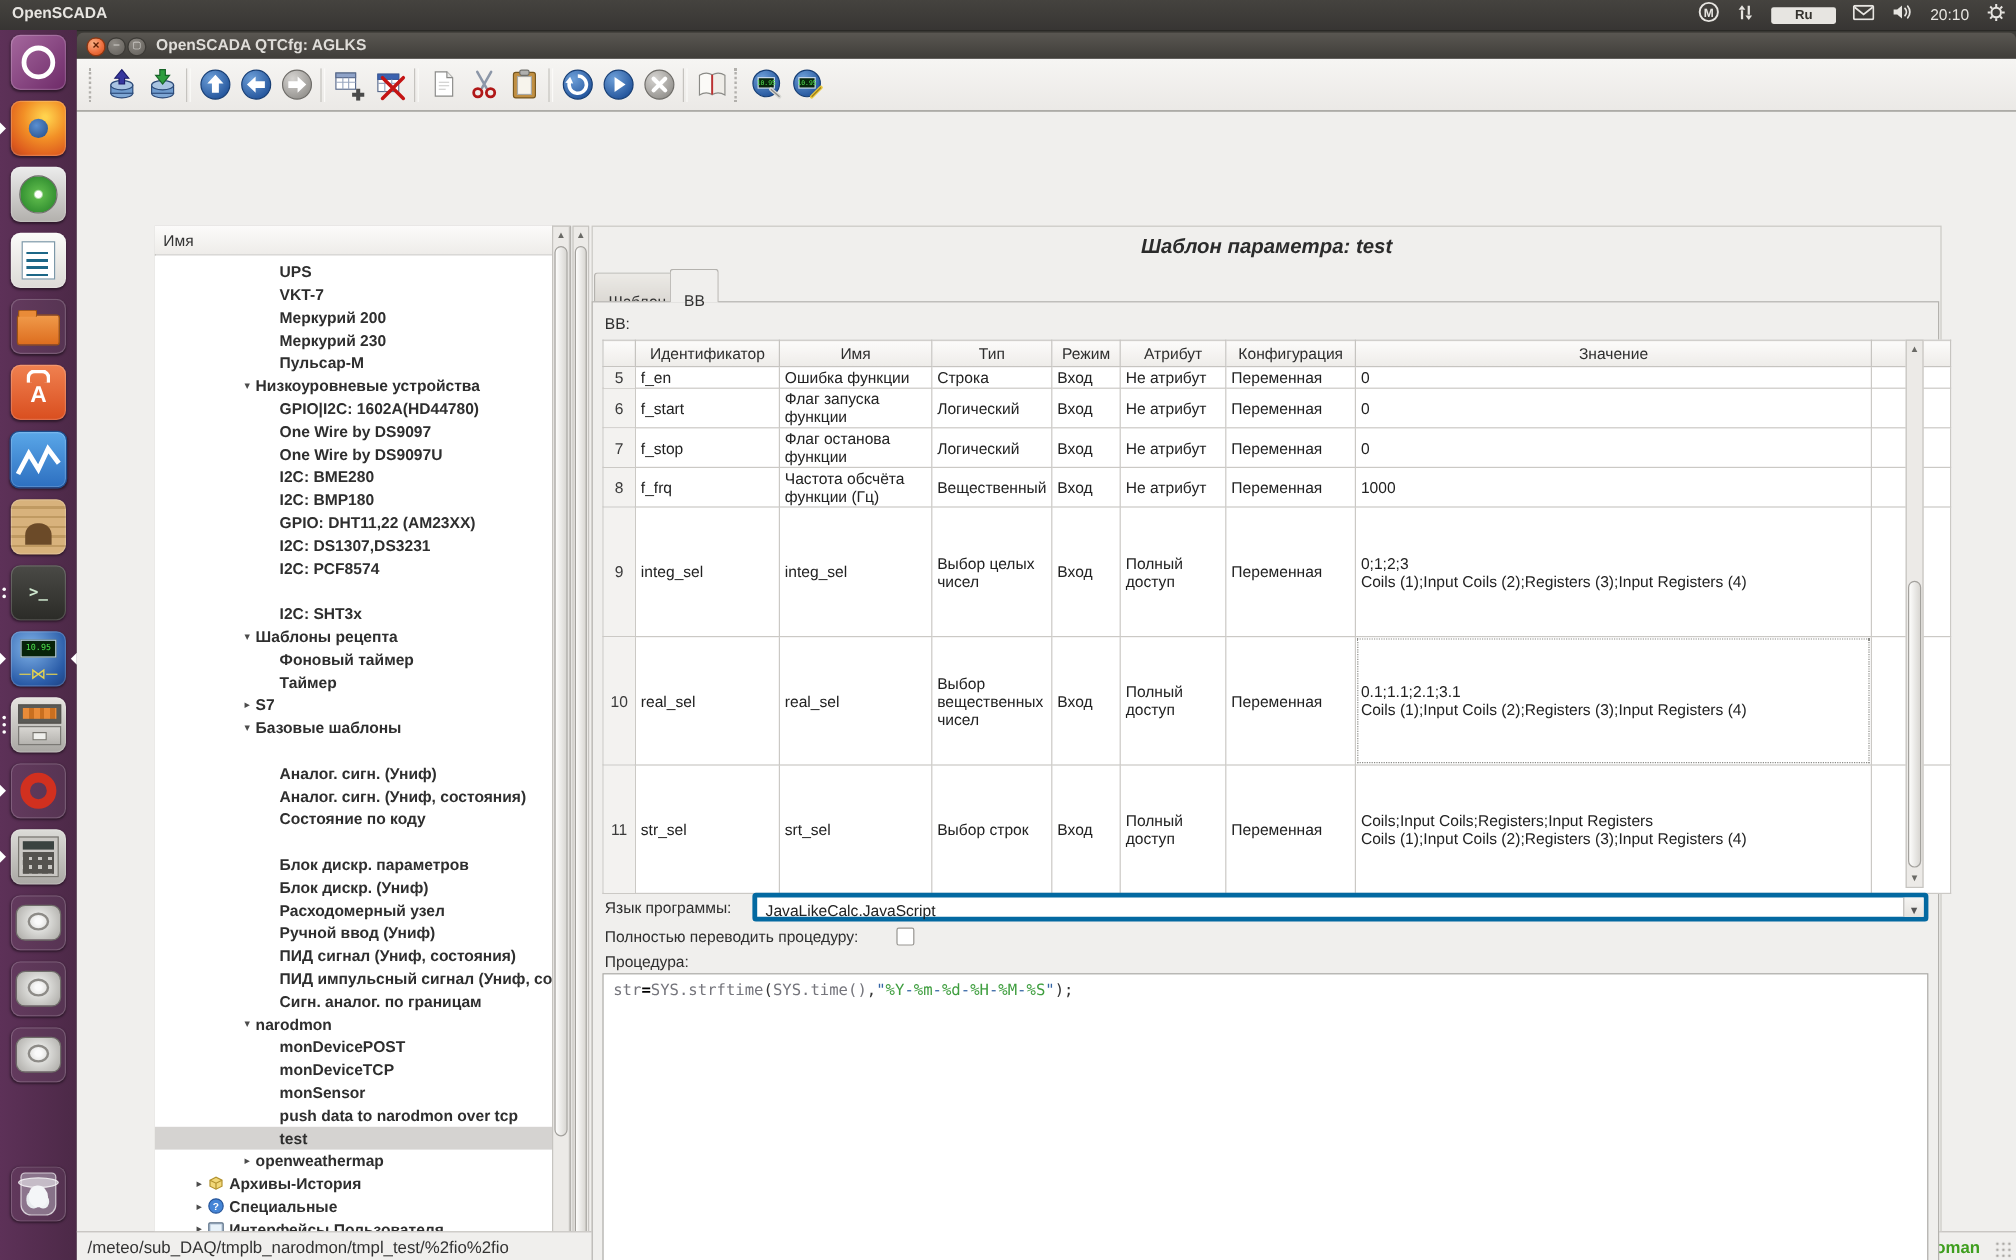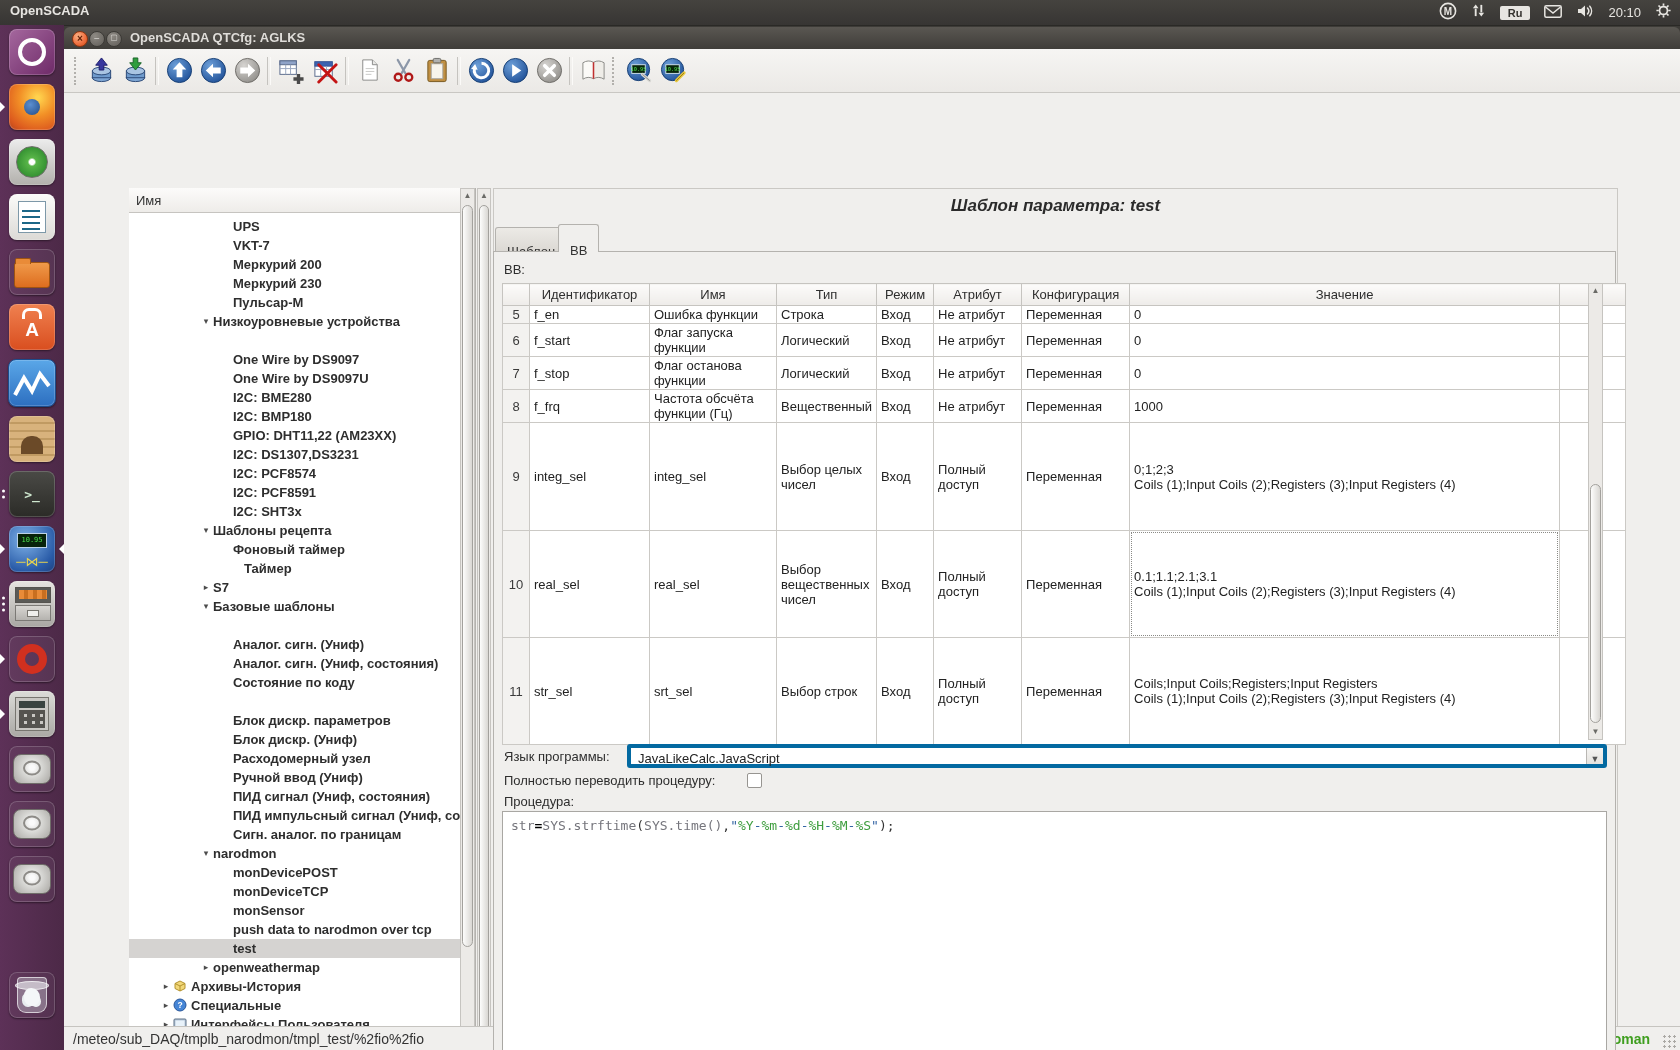--- a/index.html
+++ b/index.html
@@ -3,21 +3,21 @@
 <meta charset="utf-8">
 <style>
   html,body{margin:0;padding:0;width:1680px;height:1050px;overflow:hidden;
     font-family:"Liberation Sans",sans-serif;background:#3d3b37;}
   .abs{position:absolute;}
   
   #topbar{left:0;top:0;width:1680px;height:25px;background:linear-gradient(#45433f,#373533);
     border-bottom:1px solid #2a2926;color:#e7e5e1;}
   #topbar .appname{position:absolute;left:10px;top:3px;font-size:13px;font-weight:bold;}
   #tray{position:absolute;right:8px;top:0;height:25px;display:flex;align-items:center;gap:14px;}
-  .kbd-badge{background:#e7e5e1;color:#35332f;font-size:11px;font-weight:bold;border-radius:2px;padding:1px 8px;}
+  .kbd-badge{background:#e7e5e1;color:#35332f;font-size:11px;font-weight:bold;border-radius:2px;padding:1px 20px;}
   .tray-time{font-size:13px;color:#e7e5e1;}
   
   #launcher{left:0;top:25px;width:64px;height:1025px;background:linear-gradient(90deg,#5d3158,#4c2947);}
   .ltile{position:relative;width:46px;height:46px;margin:0 auto 9px auto;border-radius:8px;
     background:rgba(255,255,255,.07);box-shadow:inset 0 0 0 1px rgba(255,255,255,.18),0 1px 2px rgba(0,0,0,.45);}
   .ltile:first-child{margin-top:4px;}
   .lgap{margin-top:70px !important;}
   .ind{position:absolute;width:0;height:0;border:5px solid transparent;top:50%;margin-top:-5px;}
   .ind-l{left:-9px;border-left-color:#fff;}
   .ind-r{right:-9px;border-right-color:#fff;}
@@ -415,55 +415,55 @@
       <div class="trow" style="top: 61px;">
         <span class="tlabel" style="left:104px">Меркурий 230</span>
       </div>
       <div class="trow" style="top: 80px;">
         <span class="tlabel" style="left:104px">Пульсар-М</span>
       </div>
       <div class="trow" style="top: 99px;">
         <span class="texp" style="left:70px">▾</span>
         <span class="tlabel" style="left:84px">Низкоуровневые устройства</span>
       </div>
+      <div class="trow" style="top: 118px;">
+        <span class="tlabel" style="left:104px">GPIO|I2C: 1602A(HD44780)</span>
+      </div>
       <div class="trow" style="top: 137px;">
         <span class="tlabel" style="left:104px">One Wire by DS9097</span>
       </div>
       <div class="trow" style="top: 156px;">
         <span class="tlabel" style="left:104px">One Wire by DS9097U</span>
       </div>
       <div class="trow" style="top: 175px;">
         <span class="tlabel" style="left:104px">I2C: BME280</span>
       </div>
       <div class="trow" style="top: 194px;">
         <span class="tlabel" style="left:104px">I2C: BMP180</span>
       </div>
       <div class="trow" style="top: 213px;">
         <span class="tlabel" style="left:104px">GPIO: DHT11,22 (AM23XX)</span>
       </div>
       <div class="trow" style="top: 232px;">
         <span class="tlabel" style="left:104px">I2C: DS1307,DS3231</span>
       </div>
       <div class="trow" style="top: 251px;">
         <span class="tlabel" style="left:104px">I2C: PCF8574</span>
-      </div>
-      <div class="trow" style="top: 270px;">
-        <span class="tlabel" style="left:104px">I2C: PCF8591</span>
       </div>
       <div class="trow" style="top: 289px;">
         <span class="tlabel" style="left:104px">I2C: SHT3x</span>
       </div>
       <div class="trow" style="top: 308px;">
         <span class="texp" style="left:70px">▾</span>
         <span class="tlabel" style="left:84px">Шаблоны рецепта</span>
       </div>
       <div class="trow" style="top: 327px;">
         <span class="tlabel" style="left:104px">Фоновый таймер</span>
       </div>
-      <div class="trow" style="top: 346px; margin-left: 11px;">
+      <div class="trow" style="top: 346px;">
         <span class="tlabel" style="left:104px">Таймер</span>
       </div>
       <div class="trow" style="top: 365px;">
         <span class="texp" style="left:70px">▸</span>
         <span class="tlabel" style="left:84px">S7</span>
       </div>
       <div class="trow" style="top: 384px;">
         <span class="texp" style="left:70px">▾</span>
         <span class="tlabel" style="left:84px">Базовые шаблоны</span>
       </div>

